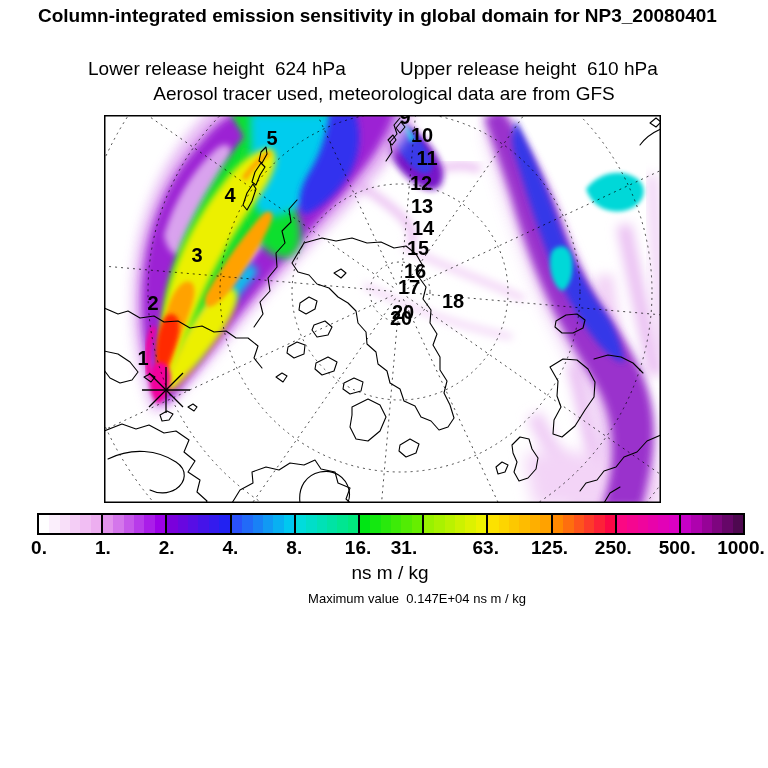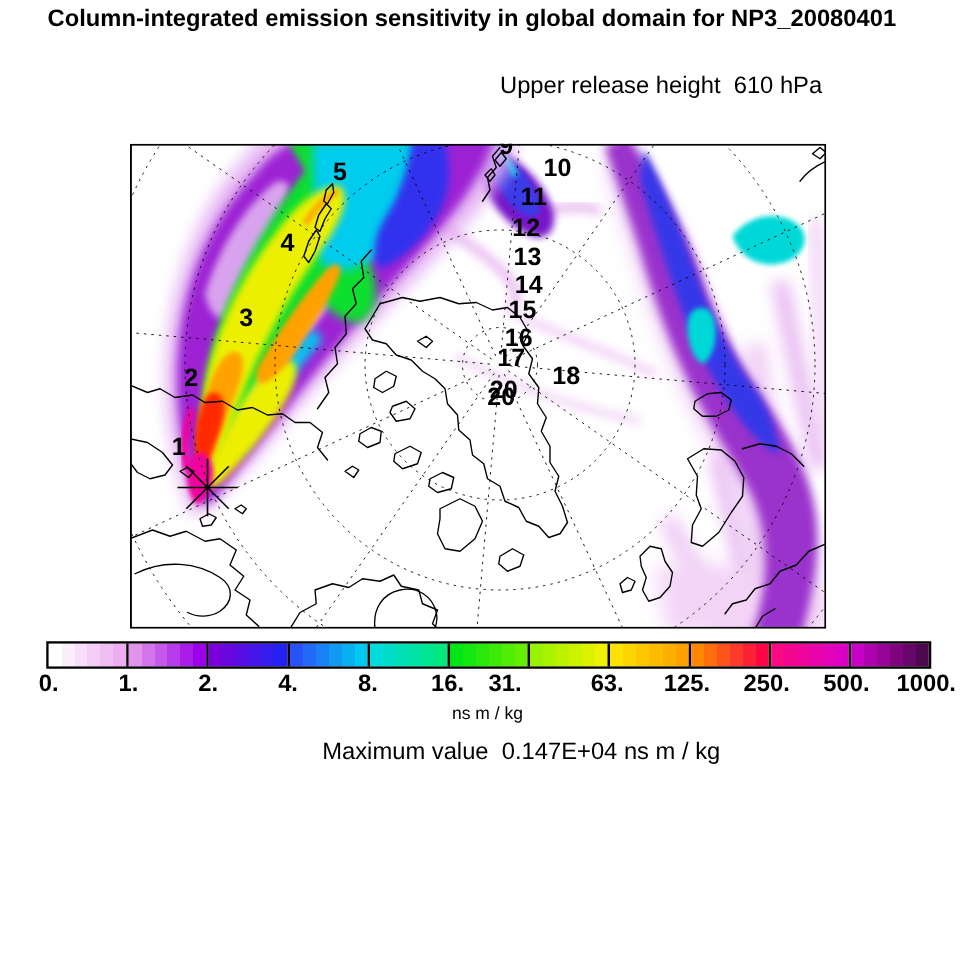--- a/index.html
+++ b/index.html
@@ -12,30 +12,32 @@
   #l4{left:0;top:84px;width:768px;text-align:center;}
   #map{position:absolute;left:104px;top:115px;width:557px;height:388px;}
   #traj-layer{position:absolute;left:104px;top:115px;width:557px;height:388px;overflow:hidden;pointer-events:none;}
   .trajnum{position:absolute;font-weight:bold;font-size:20px;transform:translate(-50%,-50%);line-height:20px;}
   #colorbar{position:absolute;left:37px;top:513px;width:708px;height:22px;border:2px solid #000;
             box-sizing:border-box;display:flex;}
   .cbseg{flex:1 1 0;height:100%;border-right:2px solid #000;}
   .cbseg:last-child{border-right:none;}
   #ticks-row{position:absolute;left:39px;top:537px;width:702px;height:20px;}
   .cbtick{position:absolute;transform:translateX(-50%);font-weight:bold;font-size:19px;white-space:pre;}
-  #units{position:absolute;left:390px;top:562px;transform:translateX(-50%);font-size:14px;white-space:pre;}
-  #maxval{position:absolute;left:417px;top:591px;transform:translateX(-50%);font-size:19px;white-space:pre;}
+  #units{position:absolute;left:390px;top:562px;transform:translateX(-50%);font-size:19px;white-space:pre;}
+  #maxval{position:absolute;left:417px;top:591px;transform:translateX(-50%);font-size:13px;white-space:pre;}
 </style>
 </head>
 <body>
 
 <div id="fig">
 
   <div id="title" class="hline">Column-integrated emission sensitivity in global domain for NP3_20080401</div>
+  <div id="l3a" class="hline">Lower release height  624 hPa</div>
   <div id="l3b" class="hline">Upper release height  610 hPa</div>
+  <div id="l4" class="hline">Aerosol tracer used, meteorological data are from GFS</div>
 
   <svg id="map" viewBox="0 0 557 388" width="557" height="388">
     <defs>
       <clipPath id="clipframe">
           <rect x="1" y="1" width="555" height="386"></rect>
         </clipPath>
       <filter id="b2" x="-40%" y="-40%" width="180%" height="180%">
           <feGaussianBlur stdDeviation="2"></feGaussianBlur>
         </filter>
       <filter id="b3" x="-40%" y="-40%" width="180%" height="180%">
@@ -173,21 +175,21 @@
     <rect x="0.75" y="0.75" width="555.5" height="386.5" fill="none" stroke="#000" stroke-width="1.5"></rect>
   </svg>
 
   <div id="traj-layer">
       <div class="trajnum" style="left: 39px; top: 243px;">1</div>
       <div class="trajnum" style="left: 49px; top: 188px;">2</div>
       <div class="trajnum" style="left: 93px; top: 140px;">3</div>
       <div class="trajnum" style="left: 126px; top: 80px;">4</div>
       <div class="trajnum" style="left: 168px; top: 23px;">5</div>
       <div class="trajnum" style="left: 301px; top: 2px;">9</div>
-      <div class="trajnum" style="left: 318px; top: 20px; margin-left: 24px;">10</div>
+      <div class="trajnum" style="left: 318px; top: 20px;">10</div>
       <div class="trajnum" style="left: 323px; top: 43px;">11</div>
       <div class="trajnum" style="left: 317px; top: 68px;">12</div>
       <div class="trajnum" style="left: 318px; top: 91px;">13</div>
       <div class="trajnum" style="left: 319px; top: 113px;">14</div>
       <div class="trajnum" style="left: 314px; top: 133px;">15</div>
       <div class="trajnum" style="left: 311px; top: 156px;">16</div>
       <div class="trajnum" style="left: 305px; top: 172px;">17</div>
       <div class="trajnum" style="left: 301px; top: 186px; margin-left: 48px;">18</div>
       <div class="trajnum" style="left: 299px; top: 197px;">20</div>
       <div class="trajnum" style="left: 297px; top: 203px;">20</div>

